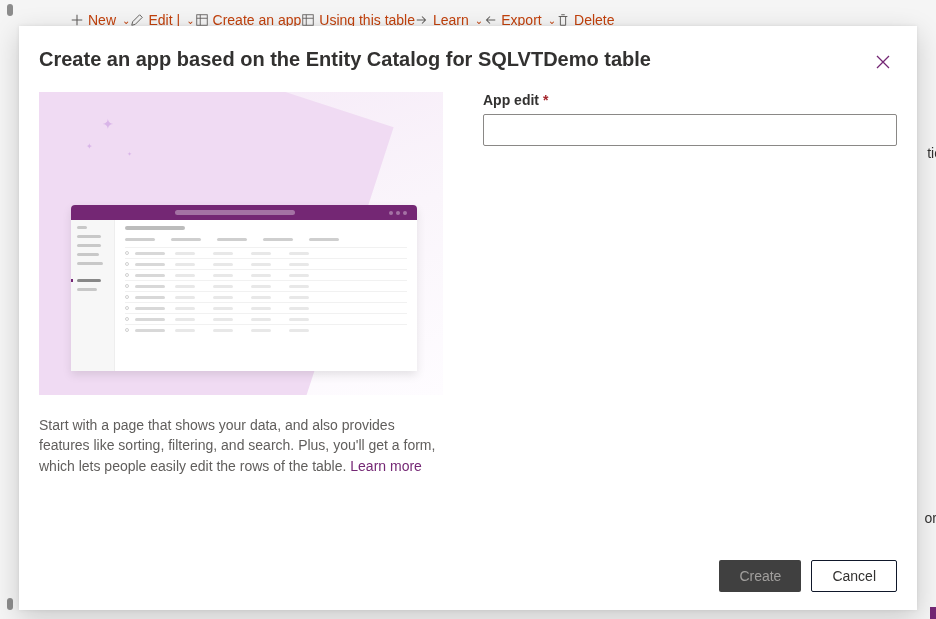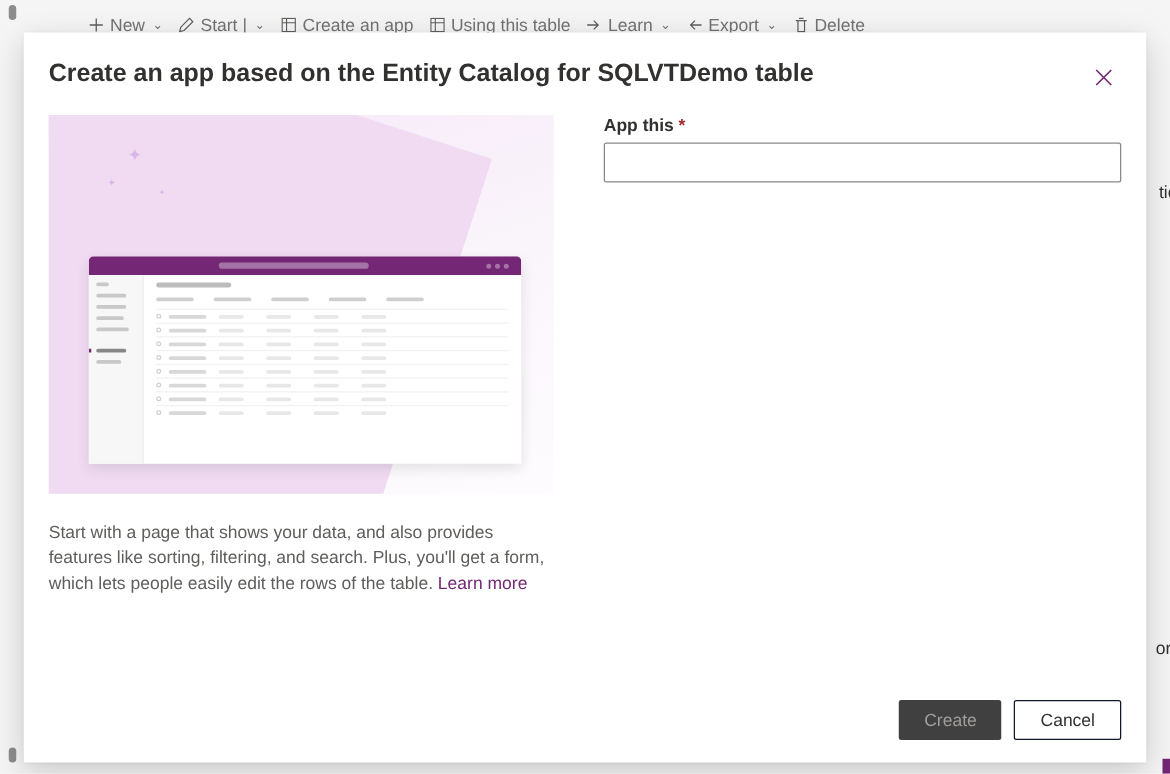--- a/index.html
+++ b/index.html
@@ -8,21 +8,21 @@
       background: #f5f5f5;
       width: 936px;
       height: 619px;
       position: relative;
       overflow: hidden;
       font-size: 14px;
       color: #323130;
     }
     .bg-toolbar {
       position: absolute; top: 12px; left: 70px;
-      display: flex; gap: 12px; color: #737373; font-size: 14px;
+      display: flex; color: #c2410c; font-size: 14px;
     }
     .bg-toolbar .item { display: flex; align-items: center; gap: 4px; }
     .bg-toolbar .ico { width: 14px; height: 14px; }
     .bg-toolbar .chev { font-size: 10px; margin-left: 2px; }
     .bg-left { position: absolute; left: 0; top: 0; width: 20px; height: 619px; }
     .bg-left .sc { position:absolute; left:7px; width:6px; height:12px; background:#8c8c8c; border-radius:3px; }
     .bg-right-text { position:absolute; right:-6px; top:145px; font-size:14px; color:#323130; }
     .bg-right-text2 { position:absolute; right:-8px; top:510px; font-size:14px; color:#323130; }
     .bg-edge { position:absolute; right:0; bottom:0; width:6px; height:12px; background:#742774; }
     .dialog {
@@ -88,21 +88,21 @@
     <svg class="ico" viewBox="0 0 16 16">
         <path d="M8 2v12M2 8h12" stroke="#605e5c" stroke-width="1.2"></path>
       </svg>
     <span>New</span>
     <span class="chev">⌄</span>
   </div>
   <div class="item">
     <svg class="ico" viewBox="0 0 16 16">
         <path d="M2 14l1-4 8-8 3 3-8 8-4 1z" fill="none" stroke="#605e5c" stroke-width="1.1"></path>
       </svg>
-    <span>Start</span>
+    <span>Edit</span>
     <span>|</span>
       <span class="chev">⌄</span>
   </div>
   <div class="item">
     <svg class="ico" viewBox="0 0 16 16">
         <rect x="2" y="2" width="12" height="12" fill="none" stroke="#605e5c"></rect>
         <path d="M2 6h12M6 2v12" stroke="#605e5c"></path>
       </svg>
     <span>Create an app</span>
   </div>
@@ -274,21 +274,21 @@
           </div>
         </div>
       </div>
       <p class="desc">
         <span>Start with a page that shows your data, and also provides features like sorting, filtering, and search. Plus, you'll get a form, which lets people easily edit the rows of the table. </span><a href="#">Learn more</a>
       </p>
     </div>
 
     <div class="right-col">
       <label class="label">
-        <span>App this</span> <span class="req">*</span>
+        <span>App edit</span> <span class="req">*</span>
       </label>
       <input class="text-input" type="text" style="">
     </div>
   </div>
 
   <div class="dialog-footer">
     <button class="btn btn-primary">Create</button>
     <button class="btn btn-secondary">Cancel</button>
   </div>
 </div>

